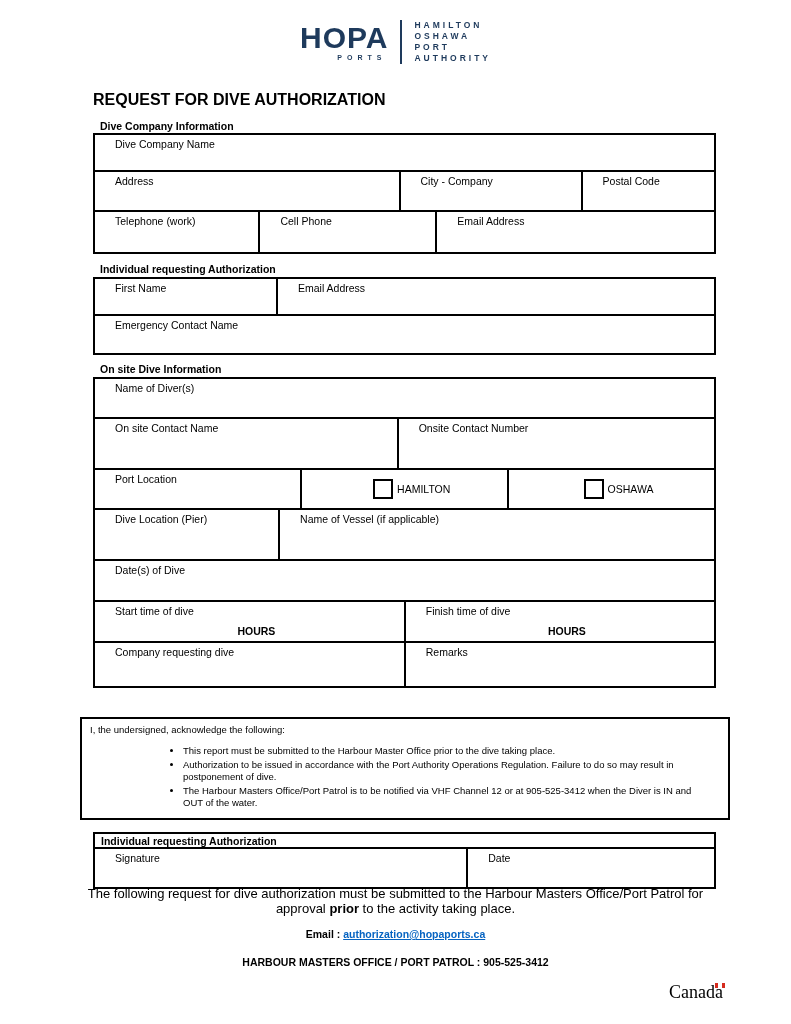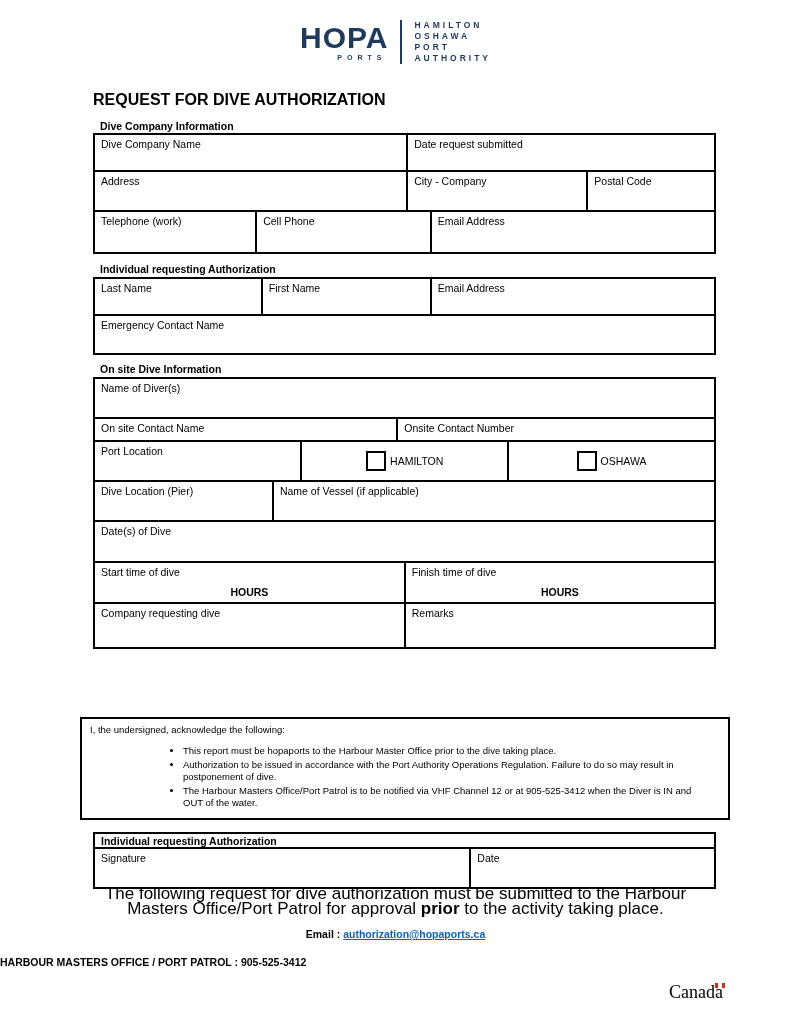--- a/index.html
+++ b/index.html
@@ -25,42 +25,42 @@
   .logo-sep { width: 2px; height: 44px; background: #1e3a5c; }
   .logo-right { display: flex; flex-direction: column; }
   .logo-right span { font-size: 8.5px; font-weight: bold; letter-spacing: 3px; color: #1e3a5c; line-height: 11px; }
   
   #doc-title { position: absolute; top: 91px; left: 93px; font-size: 16px; font-weight: bold; }
   .sec-heading { position: absolute; font-size: 10.5px; font-weight: bold; left: 100px; }
   
   .tbl { position: absolute; left: 93px; width: 623px; border: 2px solid #000; background: #fff; }
   .row { display: flex; border-bottom: 2px solid #000; }
   .row:last-child { border-bottom: none; }
-  .cell { border-right: 2px solid #000; padding: 3px 6px; font-size: 10.5px; overflow: hidden; }
+  .cell { border-right: 2px solid #000; padding: 3px 6px; font-size: 10.5px; overflow: hidden; margin-left: 14px; }
   .cell:last-child { border-right: none; }
   .hours-cell { display: flex; flex-direction: column; justify-content: space-between; }
   .hours-txt { text-align: center; font-weight: bold; font-size: 10.5px; padding-bottom: 1px; }
   .cb-cell { display: flex; align-items: center; justify-content: center; gap: 4px; }
   .cb { width: 20px; height: 20px; border: 2px solid #000; background: #fff; display: inline-block; }
   .cb-label { font-size: 10.5px; }
   .sig-head { font-size: 10.5px; font-weight: bold; padding: 1px 6px 0 6px; border-bottom: 2px solid #000; }
   
   #ack-box {
     position: absolute; top: 717px; left: 80px; width: 650px; height: 103px;
     border: 2px solid #000; background: #fff; padding: 5px 8px;
   }
   #ack-intro { font-size: 9.5px; }
   #ack-list { margin: 10px 18px 0 93px; }
   #ack-list li { font-size: 9.5px; line-height: 12.5px; margin-bottom: 1px; }
   .u { }
   
-  #closing-par { position: absolute; top: 886px; left: 75px; width: 641px; text-align: center; font-size: 17px; line-height: 15px; }
+  #closing-par { position: absolute; top: 886px; left: 75px; width: 641px; text-align: center; font-size: 13px; line-height: 15px; }
   #email-line { position: absolute; top: 928px; left: 0; width: 791px; text-align: center; font-size: 10.5px; font-weight: bold; }
   .email-link { color: #0563c1; font-weight: bold; }
-  #harbour-line { position: absolute; top: 956px; left: 0; width: 791px; font-size: 10.5px; font-weight: bold; }
+  #harbour-line { position: absolute; top: 956px; left: 0; width: 791px; text-align: center; font-size: 10.5px; font-weight: bold; }
   
   #footer-date { position: absolute; top: 1024px; left: 93px; font-size: 12px; }
   #canada-mark { position: absolute; top: 982px; right: 68px; font-family: "Liberation Serif", serif; font-size: 18px; }
   #canada-flag {
     position: absolute; top: 1px; right: -2px; width: 10px; height: 5px;
     background: linear-gradient(90deg, #d52b1e 0 27%, #fff 27% 50%, #d52b1e 48% 52%, #fff 52% 73%, #d52b1e 73% 100%);
   }
 </style>
 </head>
 <body>
@@ -80,67 +80,65 @@
       <span>AUTHORITY</span>
     </div>
   </div>
 
   <div id="doc-title">REQUEST FOR DIVE AUTHORIZATION</div>
 
   <div class="sec-heading" style="top:120px">Dive Company Information</div>
   <div class="tbl" style="top:133px">
     <div class="row" style="height:37px">
       <div class="cell" style="width:50.6%"><span>Dive Company Name</span></div>
-      <div class="cell" style="width:49.4%"><span>Date request submitted</span></div>
     </div>
     <div class="row" style="height:40px">
       <div class="cell" style="width:50.6%"><span>Address</span></div>
       <div class="cell" style="width:29.1%"><span>City - Company</span></div>
       <div class="cell" style="width:20.3%"><span>Postal Code</span></div>
     </div>
     <div class="row" style="height:40px">
       <div class="cell" style="width:26.2%"><span>Telephone (work)</span></div>
       <div class="cell" style="width:28.2%"><span>Cell Phone</span></div>
       <div class="cell" style="width:45.6%"><span>Email Address</span></div>
     </div>
   </div>
 
   <div class="sec-heading" style="top:263px">Individual requesting Authorization</div>
   <div class="tbl" style="top:277px">
     <div class="row" style="height:37px">
-      <div class="cell" style="width:27.1%"><span>Last Name</span></div>
       <div class="cell" style="width:27.3%"><span>First Name</span></div>
       <div class="cell" style="width:45.6%"><span>Email Address</span></div>
     </div>
     <div class="row" style="height:37px">
       <div class="cell" style="width:54.4%"><span>Emergency Contact Name</span></div>
     </div>
   </div>
 
   <div class="sec-heading" style="top:363px">On site Dive Information</div>
   <div class="tbl" style="top:377px">
     <div class="row" style="height:40px">
       <div class="cell" style="width:100%"><span>Name of Diver(s)</span></div>
     </div>
-    <div class="row" style="height:23px">
+    <div class="row" style="height:51px">
       <div class="cell" style="width:49%"><span>On site Contact Name</span></div>
       <div class="cell" style="width:51%"><span>Onsite Contact Number</span></div>
     </div>
     <div class="row" style="height:40px">
       <div class="cell" style="width:33.5%"><span>Port Location</span></div>
       <div class="cell cb-cell" style="width:33.4%">
         <span class="cb"></span>
         <span class="cb-label">HAMILTON</span>
       </div>
       <div class="cell cb-cell" style="width:33.1%">
         <span class="cb"></span>
         <span class="cb-label">OSHAWA</span>
       </div>
     </div>
-    <div class="row" style="height:40px">
+    <div class="row" style="height:51px">
       <div class="cell" style="width:28.9%"><span>Dive Location (Pier)</span></div>
       <div class="cell" style="width:71.1%"><span>Name of Vessel (if applicable)</span></div>
     </div>
     <div class="row" style="height:41px">
       <div class="cell" style="width:100%"><span>Date(s) of Dive</span></div>
     </div>
     <div class="row" style="height:41px">
       <div class="cell hours-cell" style="width:50.2%">
         <span>Start time of dive</span>
         <span class="hours-txt">HOURS</span>
@@ -152,21 +150,21 @@
     </div>
     <div class="row" style="height:43px">
       <div class="cell" style="width:50.2%"><span>Company requesting dive</span></div>
       <div class="cell" style="width:49.8%"><span>Remarks</span></div>
     </div>
   </div>
 
   <div id="ack-box">
     <div id="ack-intro">I, the undersigned, acknowledge the following:</div>
     <ul id="ack-list">
-      <li><span>This report </span><span class="u">must</span><span> be hopaports to the Harbour Master Office prior to the dive taking place.</span></li>
+      <li><span>This report </span><span class="u">must</span><span> be submitted to the Harbour Master Office prior to the dive taking place.</span></li>
       <li><span>Authorization to be issued in accordance with the Port Authority Operations Regulation. Failure to do so may result in postponement of dive.</span></li>
       <li><span>The Harbour Masters Office/Port Patrol is to be notified via VHF Channel 12 or at 905-525-3412 when the Diver is </span><span class="u">IN</span><span> and </span><span class="u">OUT</span><span> of the water.</span></li>
     </ul>
   </div>
 
   <div class="tbl" style="top:832px">
     <div class="sig-head">Individual requesting Authorization</div>
     <div class="row" style="height:38px">
       <div class="cell" style="width:60.8%"><span>Signature</span></div>
       <div class="cell" style="width:39.2%"><span>Date</span></div>

